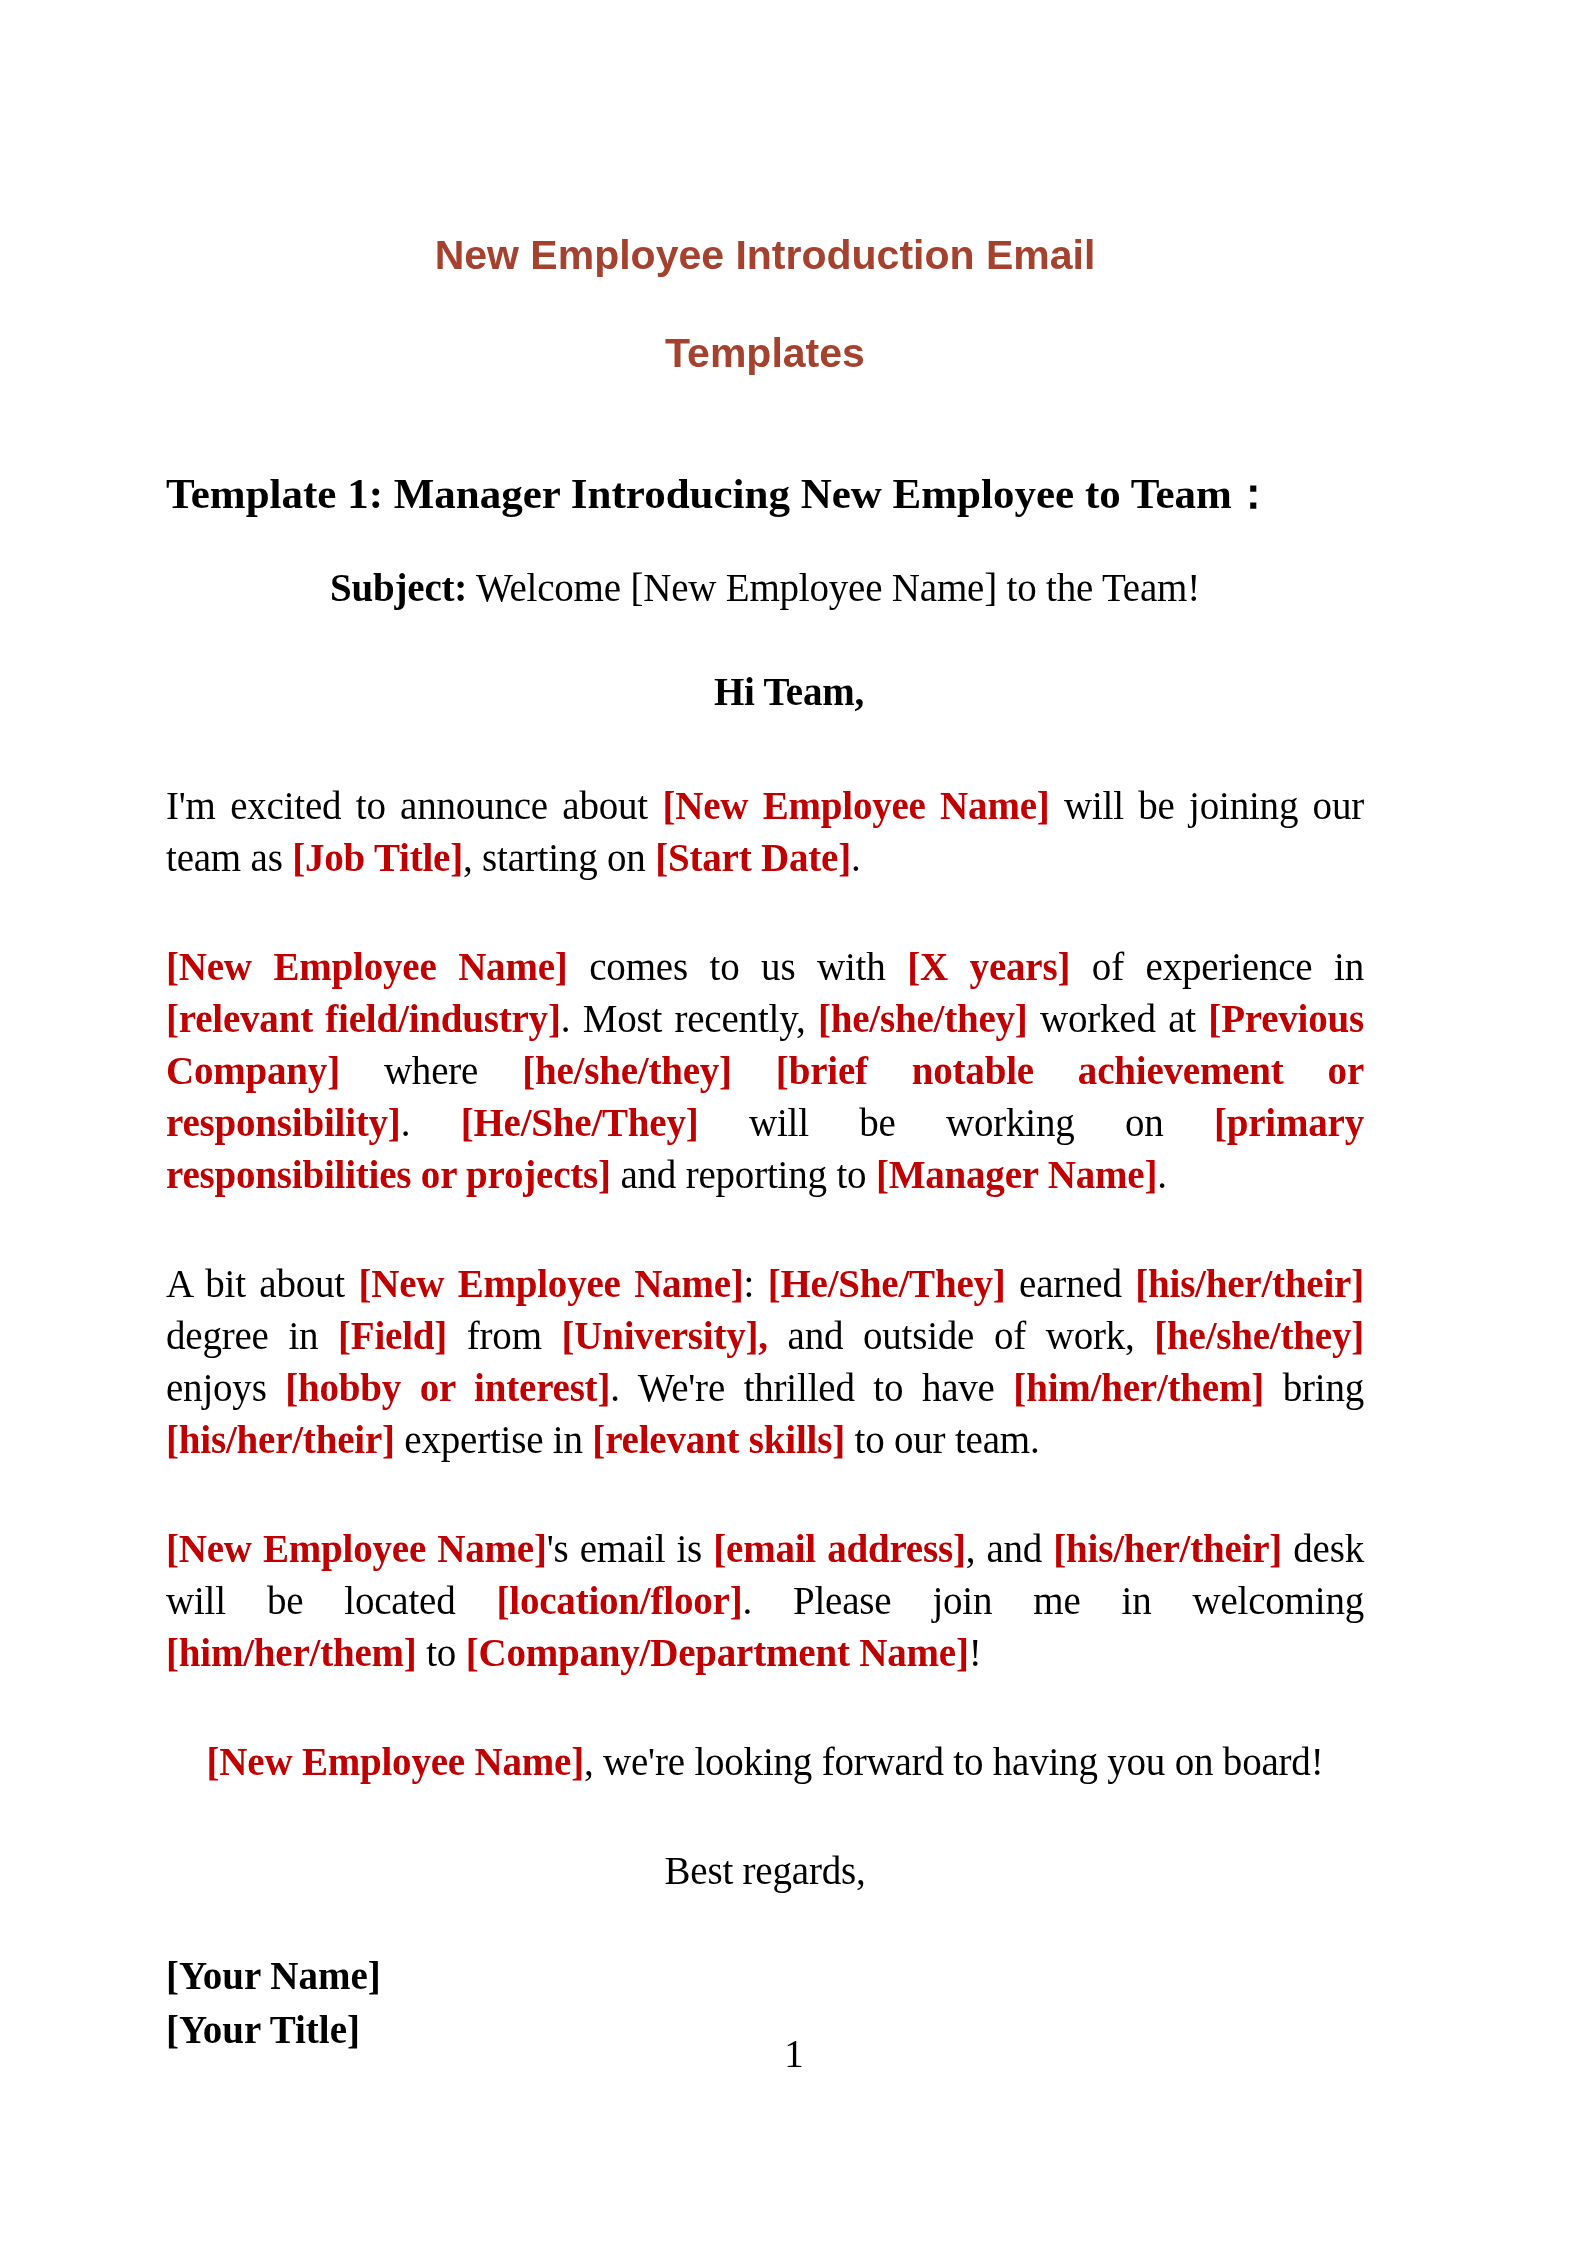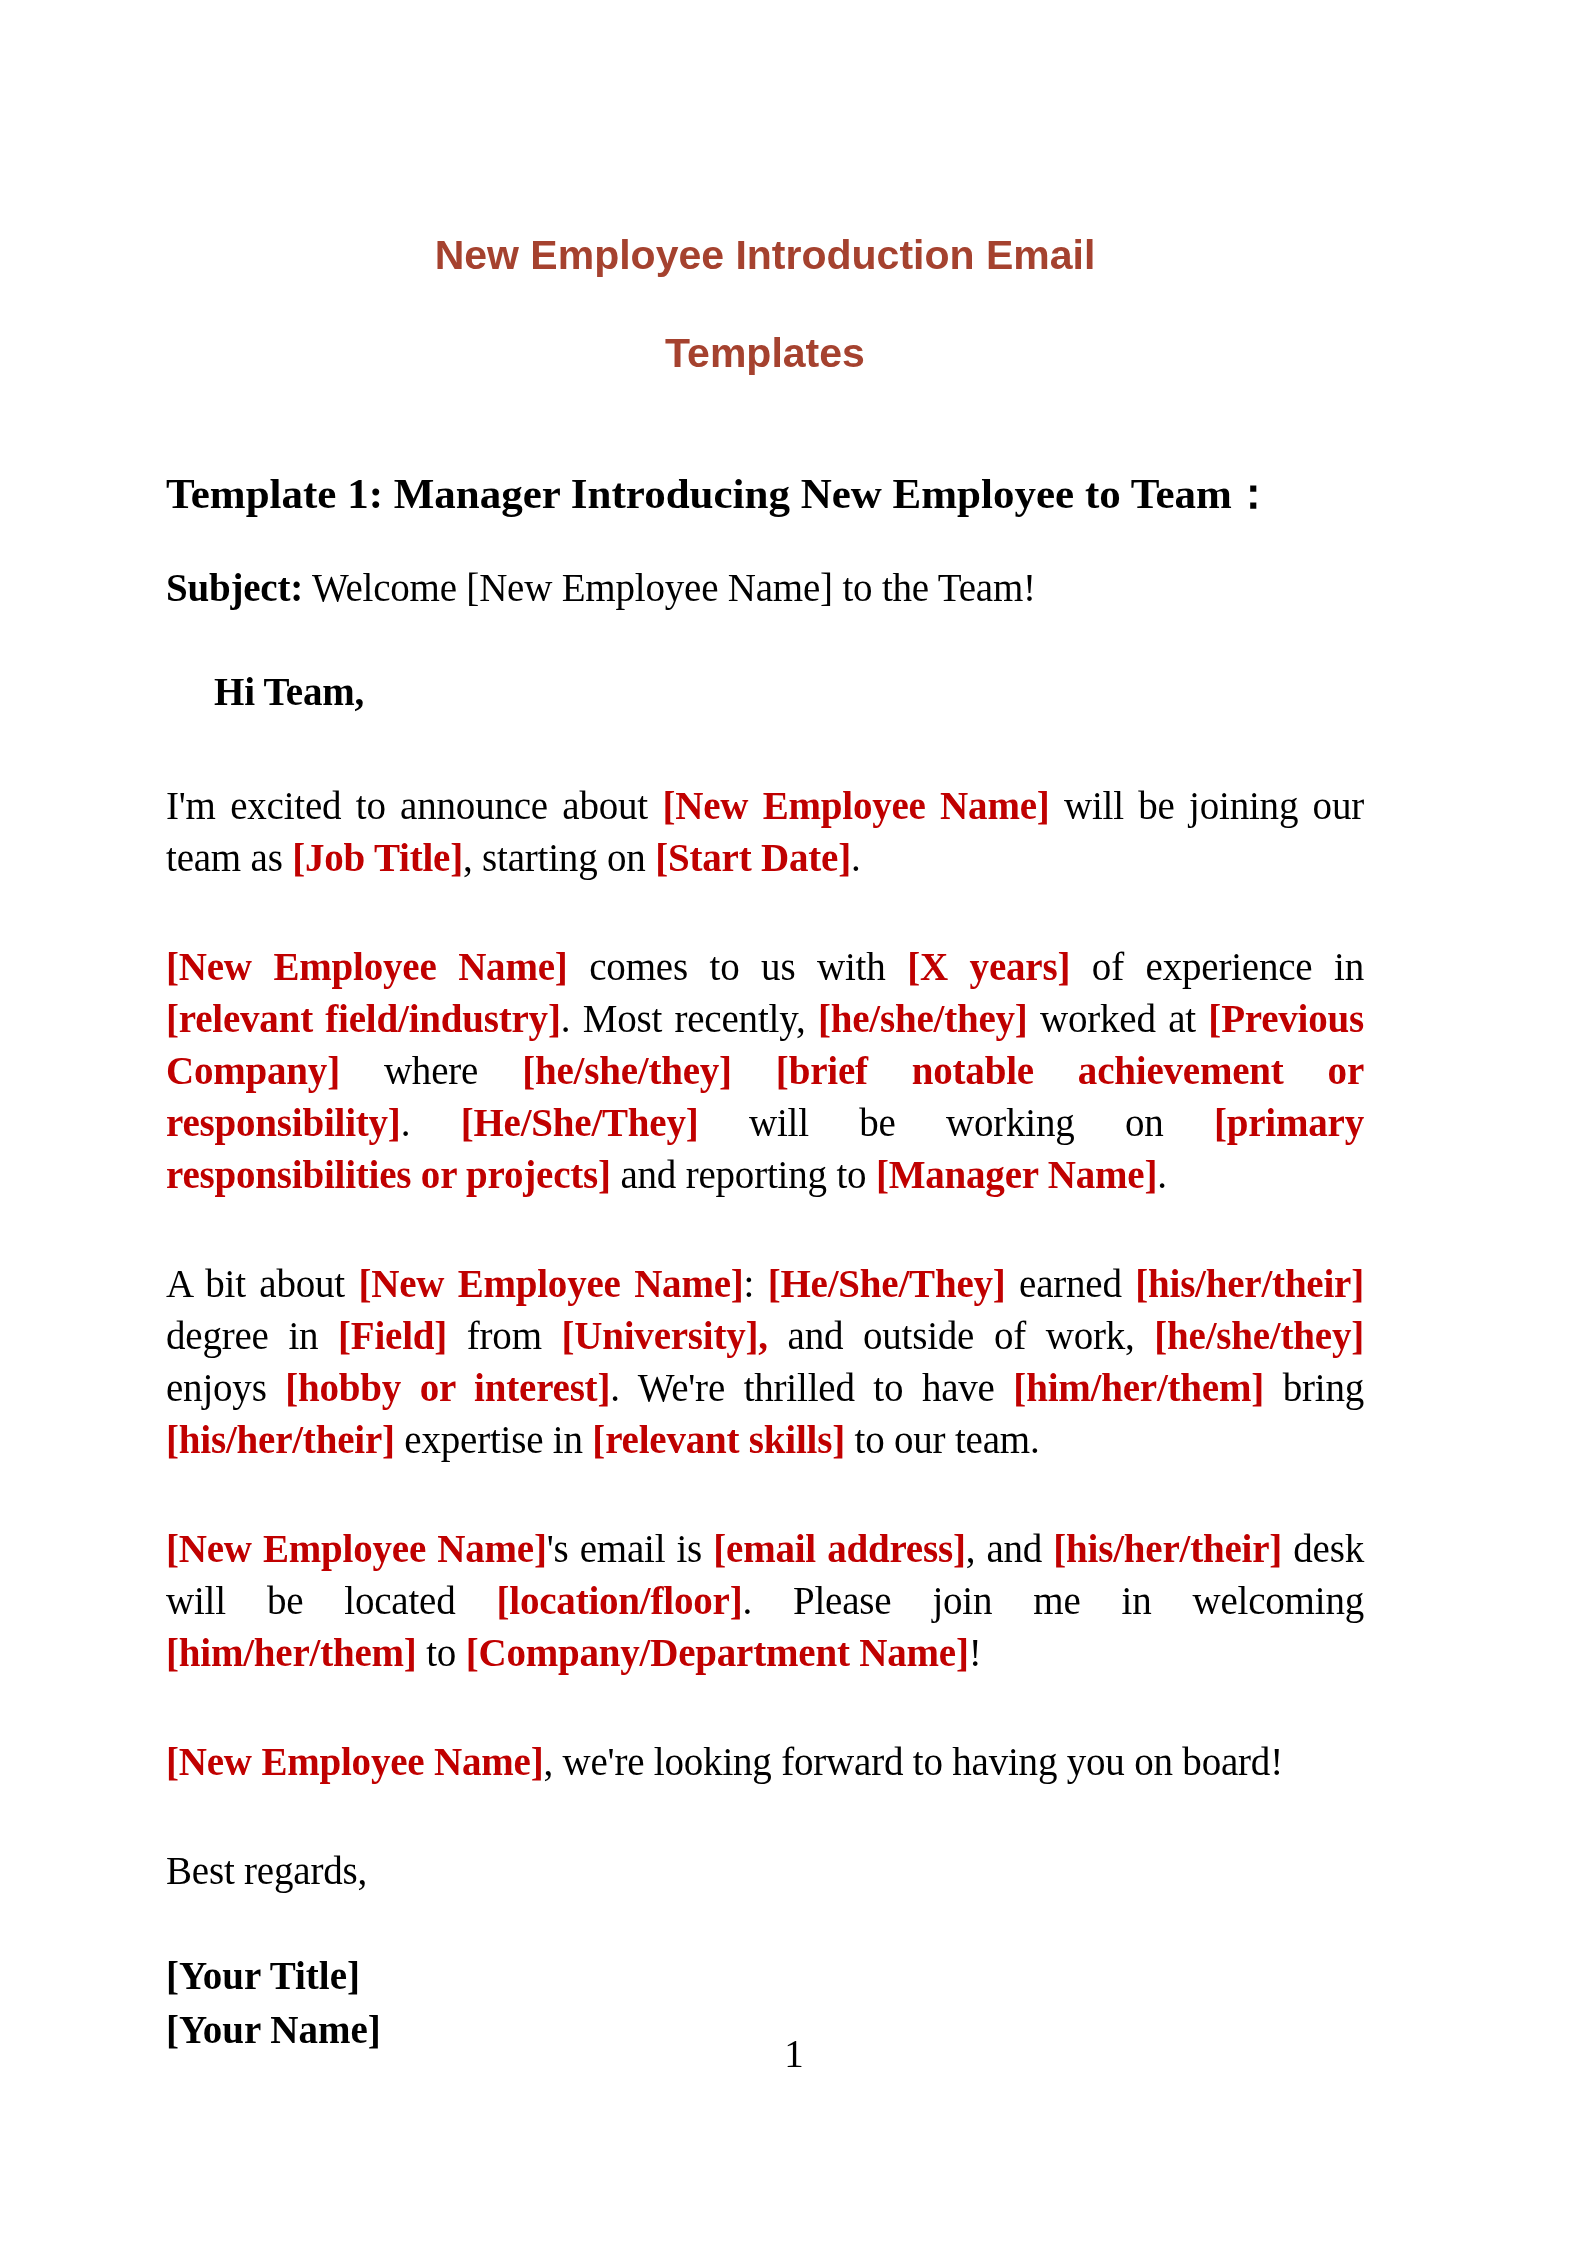--- a/index.html
+++ b/index.html
@@ -34,20 +34,21 @@
     font-size: 43px;
     line-height: 56px;
     font-weight: bold;
     color: var(--text, #000000);
   }
   .body-par {
     margin: 0 0 57px 0;
     font-size: 39px;
     line-height: 52px;
     letter-spacing: -0.2px;
+    text-align: center;
   }
   .justify { text-align: justify; }
   .subject { margin-bottom: 52px; }
   .greeting {
     font-weight: bold;
     margin-bottom: 62px;
     margin-left: 48px;
   }
   .closing { margin-bottom: 52px; }
   .signature-line {
@@ -94,18 +95,18 @@
   <p class="body-par justify"><span class="run-red">[New Employee Name]</span><span class="run-plain"> comes to us with </span><span class="run-red">[X years]</span><span class="run-plain"> of experience in </span><span class="run-red">[relevant field/industry]</span><span class="run-plain">. Most recently, </span><span class="run-red">[he/she/they]</span><span class="run-plain"> worked at </span><span class="run-red">[Previous Company]</span><span class="run-plain"> where </span><span class="run-red">[he/she/they] [brief notable achievement or responsibility]</span><span class="run-plain">. </span><span class="run-red">[He/She/They]</span><span class="run-plain"> will be working on </span><span class="run-red">[primary responsibilities or projects]</span><span class="run-plain"> and reporting to </span><span class="run-red">[Manager Name]</span><span class="run-plain">.</span></p>
 
   <p class="body-par justify"><span class="run-plain">A bit about </span><span class="run-red">[New Employee Name]</span><span class="run-plain">: </span><span class="run-red">[He/She/They]</span><span class="run-plain"> earned </span><span class="run-red">[his/her/their]</span><span class="run-plain"> degree in </span><span class="run-red">[Field]</span><span class="run-plain"> from </span><span class="run-red">[University],</span><span class="run-plain"> and outside of work, </span><span class="run-red">[he/she/they]</span><span class="run-plain"> enjoys </span><span class="run-red">[hobby or interest]</span><span class="run-plain">. We're thrilled to have </span><span class="run-red">[him/her/them]</span><span class="run-plain"> bring </span><span class="run-red">[his/her/their]</span><span class="run-plain"> expertise in </span><span class="run-red">[relevant skills]</span><span class="run-plain"> to our team.</span></p>
 
   <p class="body-par justify"><span class="run-red">[New Employee Name]</span><span class="run-plain">'s email is </span><span class="run-red">[email address]</span><span class="run-plain">, and </span><span class="run-red">[his/her/their]</span><span class="run-plain"> desk will be located </span><span class="run-red">[location/floor]</span><span class="run-plain">. Please join me in welcoming </span><span class="run-red">[him/her/them]</span><span class="run-plain"> to </span><span class="run-red">[Company/Department Name]</span><span class="run-plain">!</span></p>
 
   <p class="body-par"><span class="run-red">[New Employee Name]</span><span class="run-plain">, we're looking forward to having you on board!</span></p>
 
   <p class="body-par closing">Best regards,</p>
 
+  <p class="signature-line">[Your Name]</p>
   <p class="signature-line">[Your Title]</p>
-  <p class="signature-line">[Your Name]</p>
 
   <div class="footer">1</div>
 
 </div>
 
 </body></html>

